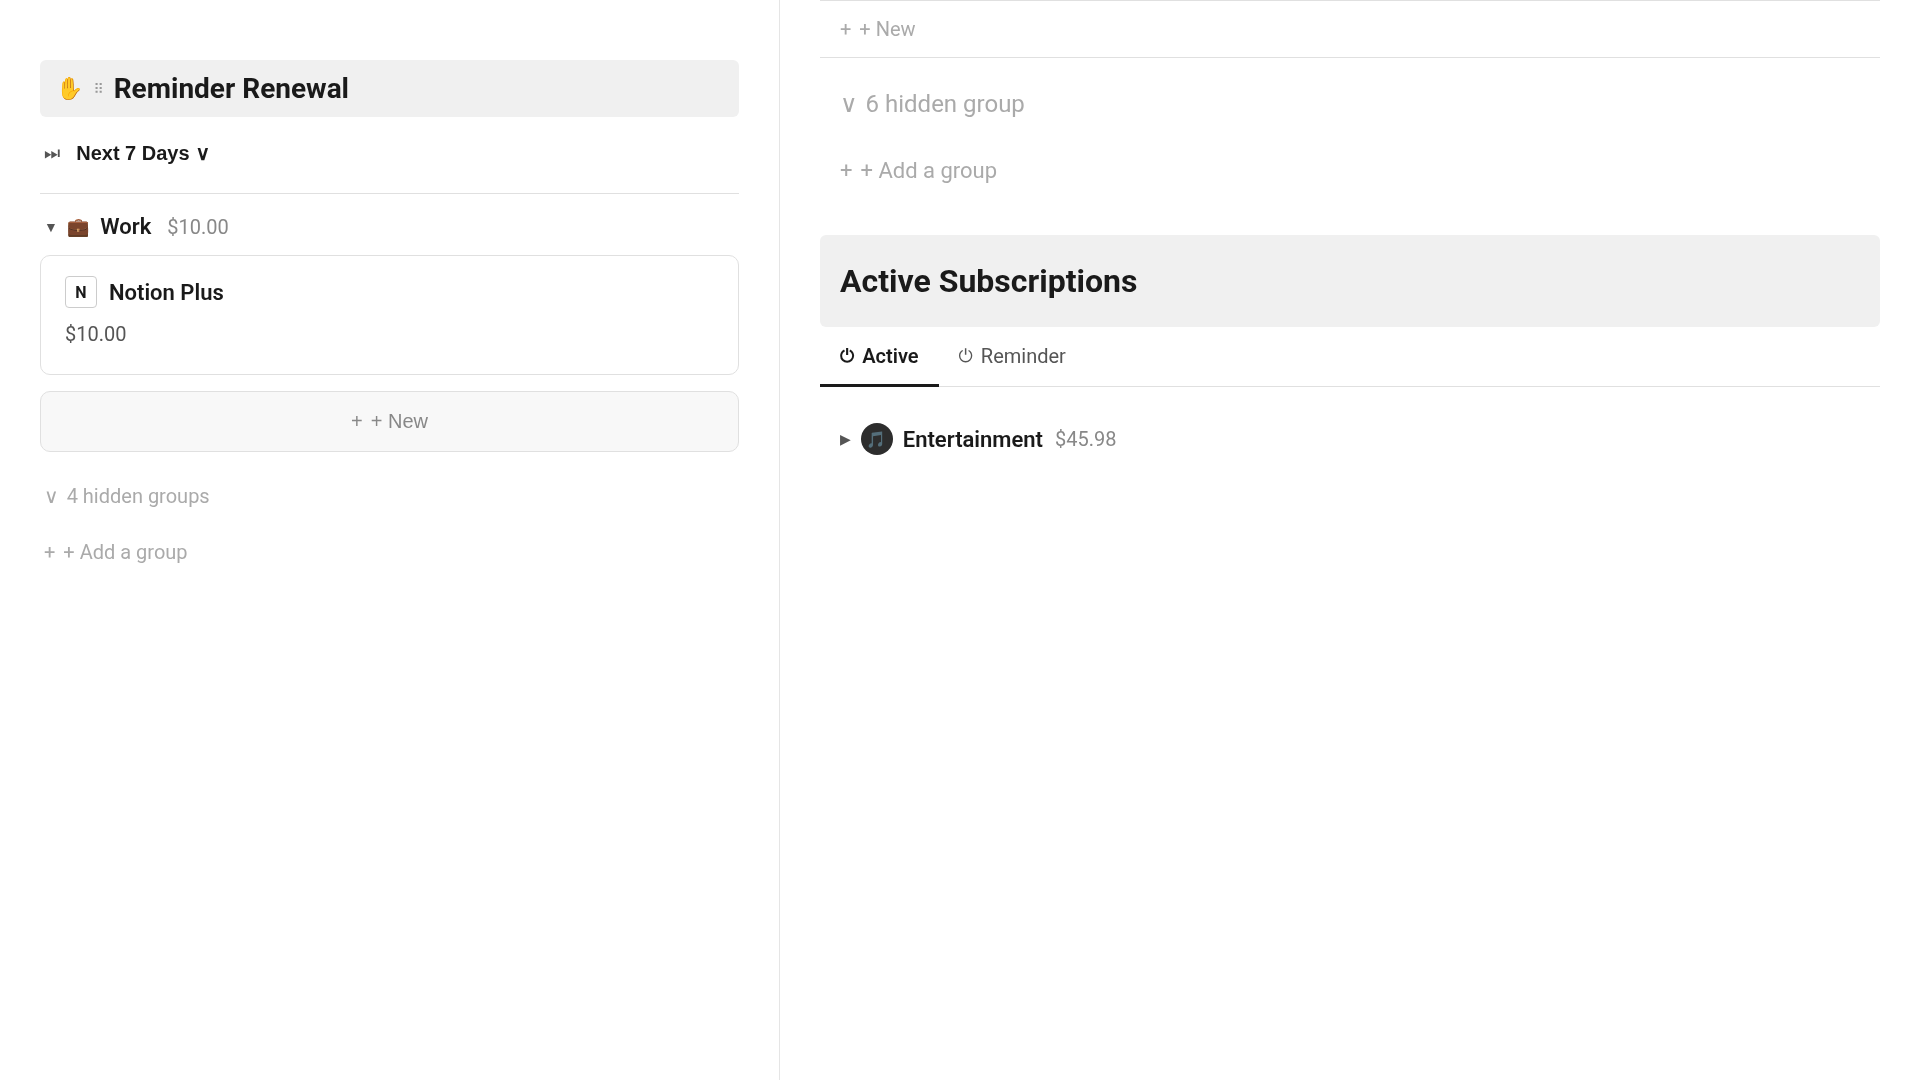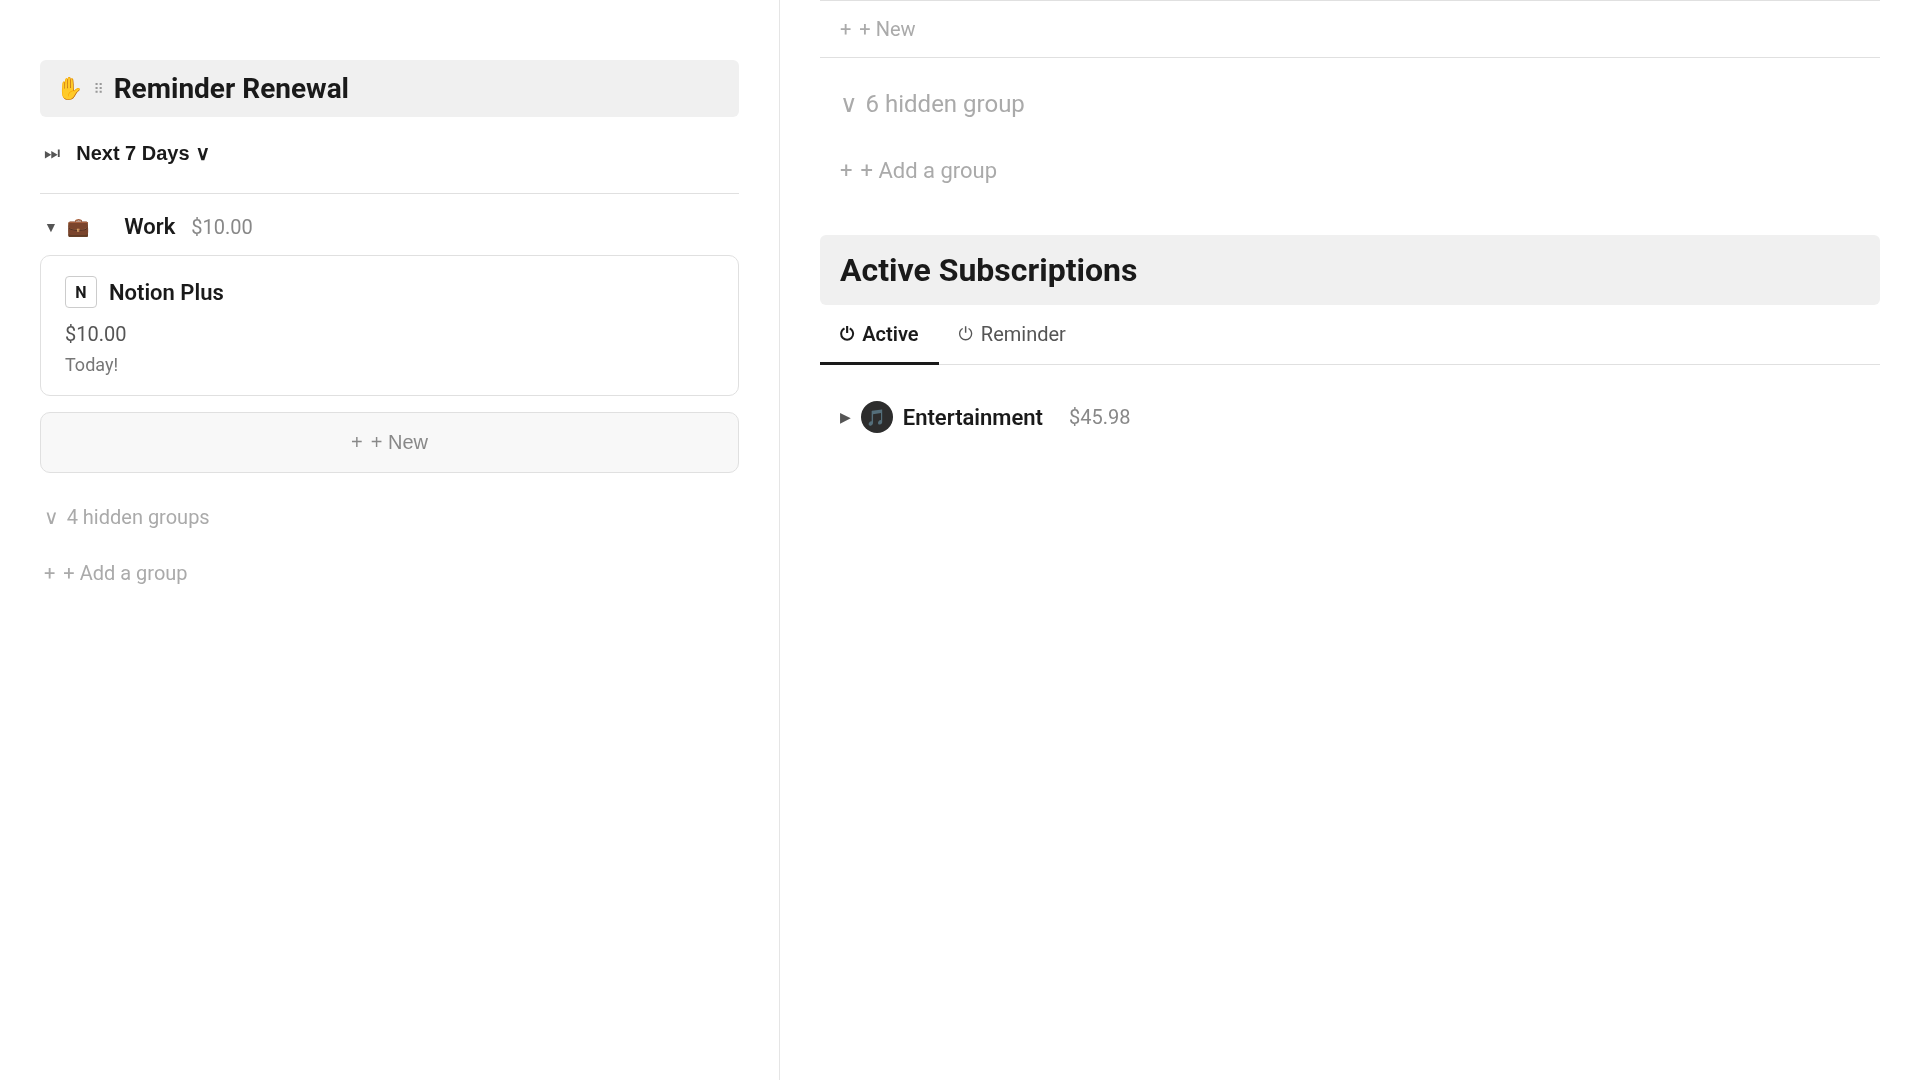--- a/index.html
+++ b/index.html
@@ -105,21 +105,20 @@
     }
 
     .group-icon {
       font-size: 18px;
     }
 
     .group-name {
       font-size: 22px;
       font-weight: 600;
       color: #1a1a1a;
-      margin-left: 24px;
     }
 
     .group-amount {
       font-size: 20px;
       color: #888;
       margin-left: 6px;
     }
 
     .subscription-card {
       background: #ffffff;
@@ -239,21 +238,21 @@
       color: #aaa;
       font-size: 22px;
       cursor: pointer;
       padding: 12px 20px;
       margin-bottom: 40px;
     }
 
     .active-section-header {
       background: #f0f0f0;
       border-radius: 6px;
-      padding: 16px 20px;
+      padding: 27px 20px;
       margin-bottom: 0;
     }
 
     .active-section-title {
       font-size: 32px;
       font-weight: 700;
       color: #1a1a1a;
     }
 
     .tabs-row {
@@ -313,21 +312,21 @@
 
     .entertainment-name {
       font-size: 22px;
       font-weight: 600;
       color: #1a1a1a;
     }
 
     .entertainment-amount {
       font-size: 20px;
       color: #888;
-      margin-left: 16px;
+      margin-left: 2px;
     }
   </style>
 </head>
 <body>
 
 <div class="left-panel">
 
   <div class="section-header">
     <span class="section-header-icon">✋</span>
     <span class="drag-handle">⠿</span>
@@ -350,21 +349,20 @@
     <span class="group-name">Work</span>
     <span class="group-amount">$10.00</span>
   </div>
 
   <div class="subscription-card">
     <div class="card-header">
       <div class="notion-icon">N</div>
       <span class="card-name">Notion Plus</span>
     </div>
     <div class="card-price">$10.00</div>
-    <div class="card-due">Today!</div>
   </div>
 
   <button class="new-button">
     <span>+</span>
     <span>+ New</span>
   </button>
 
   <div class="hidden-groups">
     <span>∨</span>
     <span>4 hidden groups</span>

